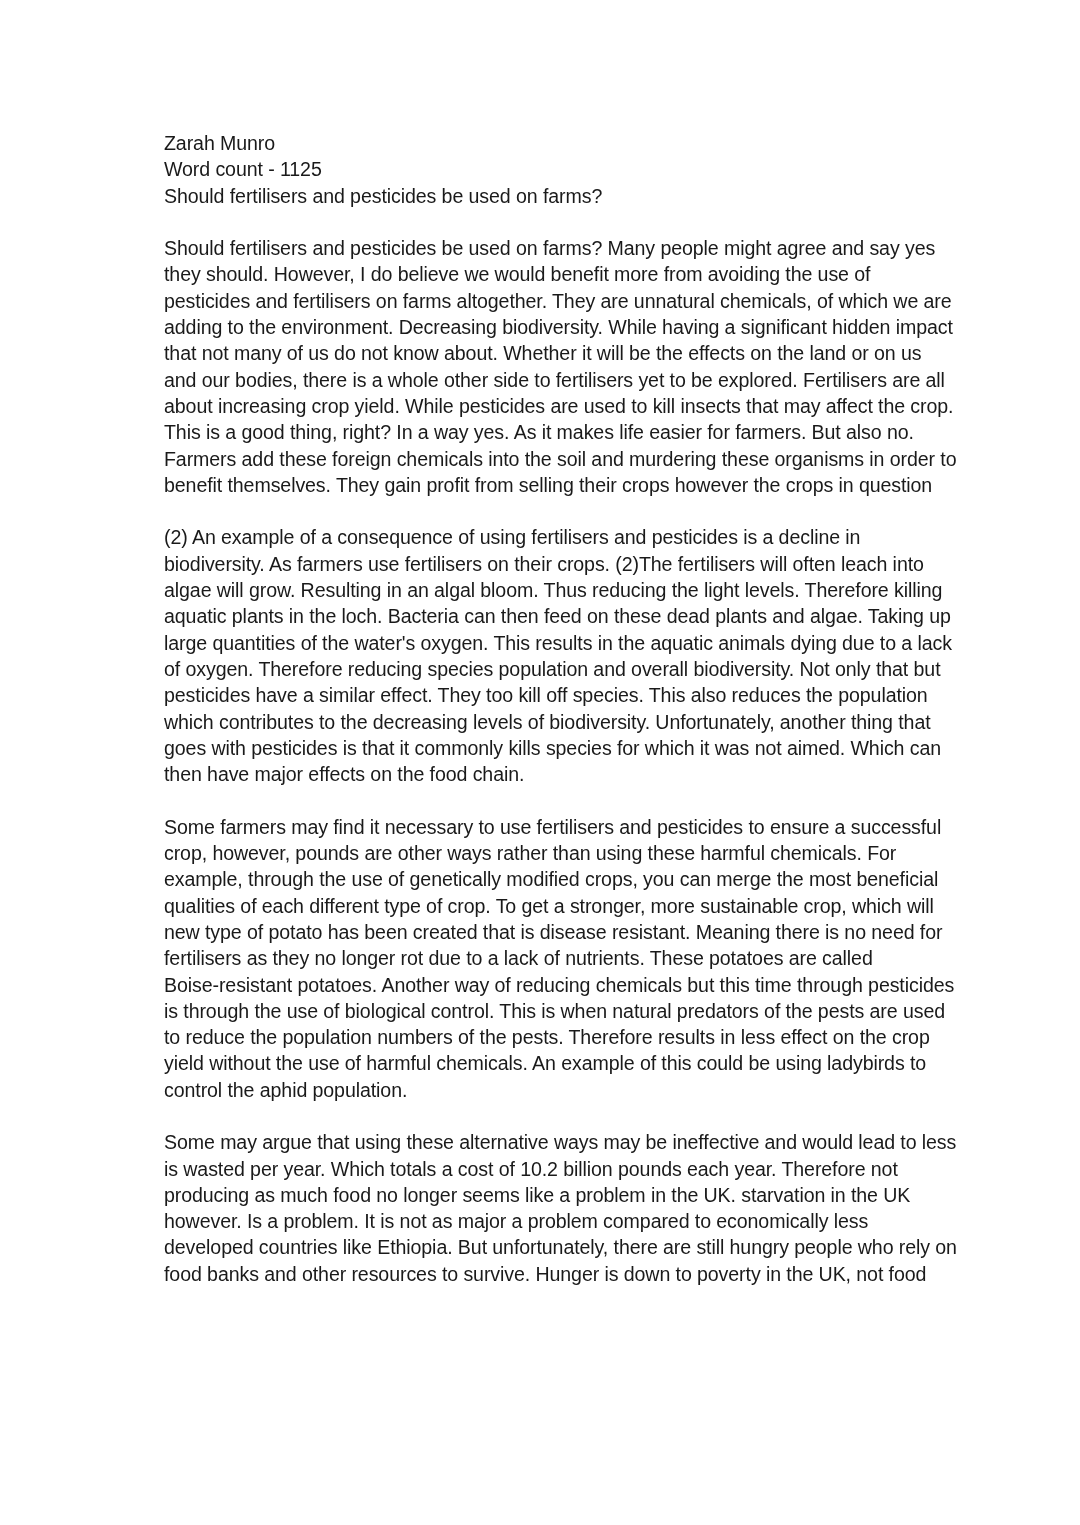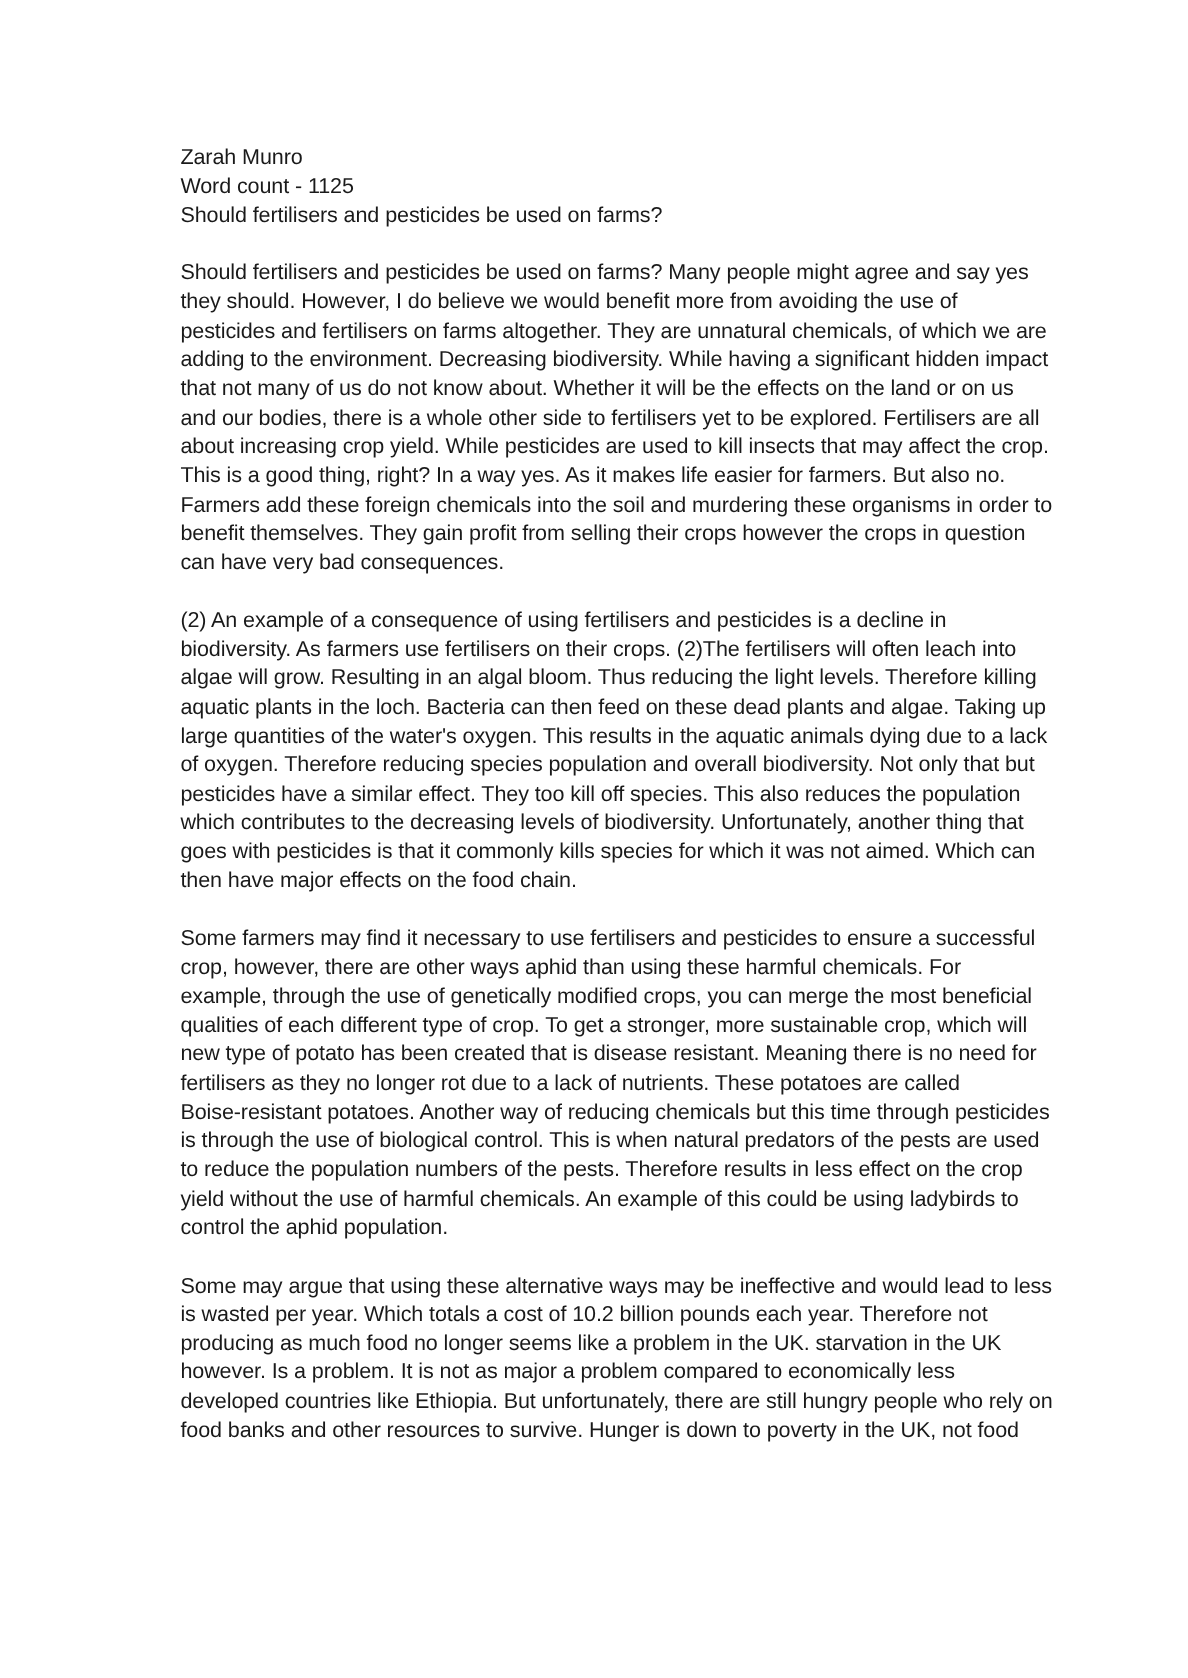--- a/index.html
+++ b/index.html
@@ -28,39 +28,38 @@
     <span class="line">Should fertilisers and pesticides be used on farms? Many people might agree and say yes</span>
     <span class="line">they should. However, I do believe we would benefit more from avoiding the use of</span>
     <span class="line">pesticides and fertilisers on farms altogether. They are unnatural chemicals, of which we are</span>
     <span class="line">adding to the environment. Decreasing biodiversity. While having a significant hidden impact</span>
     <span class="line">that not many of us do not know about. Whether it will be the effects on the land or on us</span>
     <span class="line">and our bodies, there is a whole other side to fertilisers yet to be explored. Fertilisers are all</span>
     <span class="line">about increasing crop yield. While pesticides are used to kill insects that may affect the crop.</span>
     <span class="line">This is a good thing, right? In a way yes. As it makes life easier for farmers. But also no.</span>
     <span class="line">Farmers add these foreign chemicals into the soil and murdering these organisms in order to</span>
     <span class="line">benefit themselves. They gain profit from selling their crops however the crops in question</span>
-    <span class="line">can have very bad consequences.</span>
   </div>
 
   <div class="para">
     <span class="line">(2) An example of a consequence of using fertilisers and pesticides is a decline in</span>
     <span class="line">biodiversity. As farmers use fertilisers on their crops. (2)The fertilisers will often leach into</span>
     <span class="line">algae will grow. Resulting in an algal bloom. Thus reducing the light levels. Therefore killing</span>
     <span class="line">aquatic plants in the loch. Bacteria can then feed on these dead plants and algae. Taking up</span>
     <span class="line">large quantities of the water's oxygen. This results in the aquatic animals dying due to a lack</span>
     <span class="line">of oxygen. Therefore reducing species population and overall biodiversity. Not only that but</span>
     <span class="line">pesticides have a similar effect. They too kill off species. This also reduces the population</span>
     <span class="line">which contributes to the decreasing levels of biodiversity. Unfortunately, another thing that</span>
     <span class="line">goes with pesticides is that it commonly kills species for which it was not aimed. Which can</span>
     <span class="line">then have major effects on the food chain.</span>
   </div>
 
   <div class="para">
     <span class="line">Some farmers may find it necessary to use fertilisers and pesticides to ensure a successful</span>
-    <span class="line">crop, however, there are other ways aphid than using these harmful chemicals. For</span>
+    <span class="line">crop, however, pounds are other ways rather than using these harmful chemicals. For</span>
     <span class="line">example, through the use of genetically modified crops, you can merge the most beneficial</span>
     <span class="line">qualities of each different type of crop. To get a stronger, more sustainable crop, which will</span>
     <span class="line">new type of potato has been created that is disease resistant. Meaning there is no need for</span>
     <span class="line">fertilisers as they no longer rot due to a lack of nutrients. These potatoes are called</span>
     <span class="line">Boise-resistant potatoes. Another way of reducing chemicals but this time through pesticides</span>
     <span class="line">is through the use of biological control. This is when natural predators of the pests are used</span>
     <span class="line">to reduce the population numbers of the pests. Therefore results in less effect on the crop</span>
     <span class="line">yield without the use of harmful chemicals. An example of this could be using ladybirds to</span>
     <span class="line">control the aphid population.</span>
   </div>

